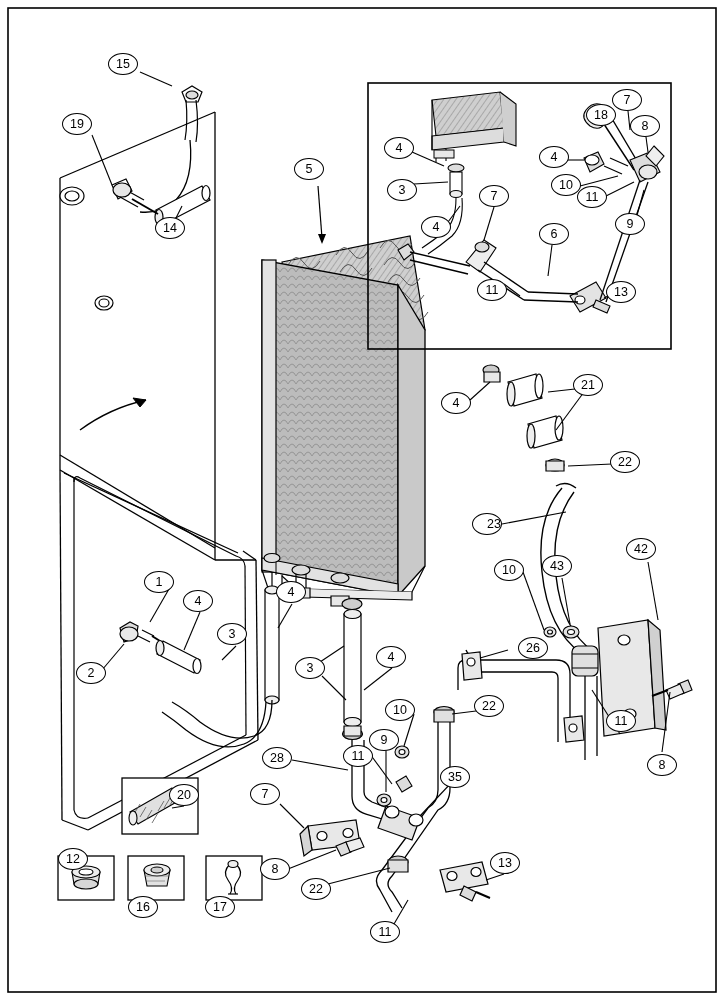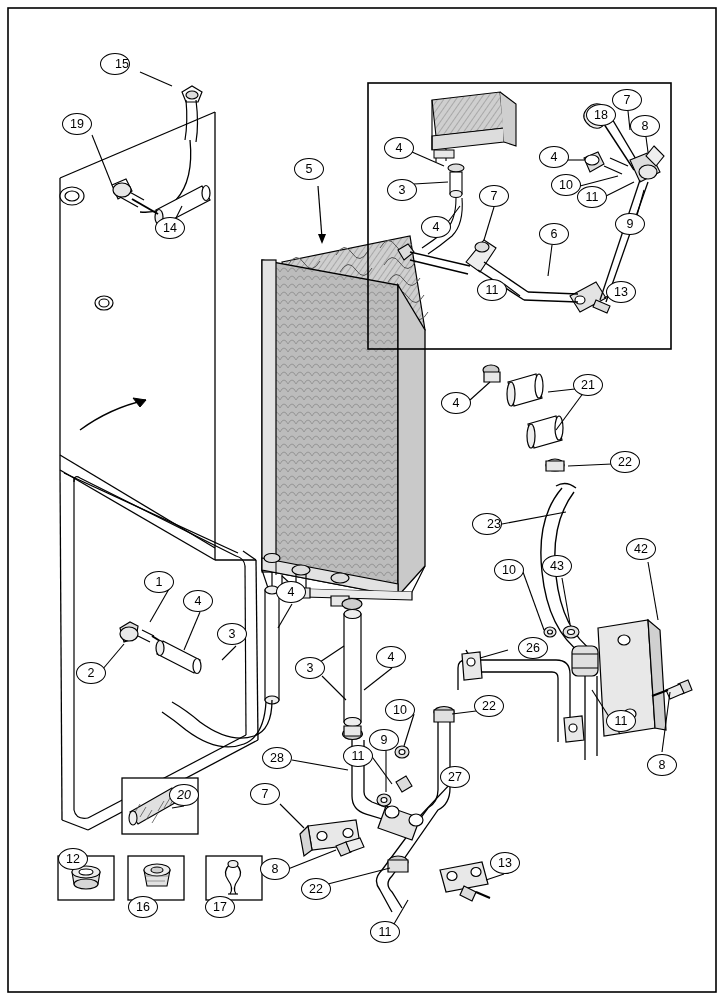--- a/index.html
+++ b/index.html
@@ -432,21 +432,21 @@
       <path d="M236 646 L222 660"></path>
       <path d="M292 604 L278 628"></path>
       <path d="M304 596 L282 576"></path>
       <path d="M320 662 L344 646"></path>
       <path d="M322 676 L346 700"></path>
       <path d="M392 668 L364 690"></path>
       <path d="M184 806 L172 808"></path>
     </g>
   </svg>
 
-  <div class="callout" style="left:100px; top:53px;text-align:right;"><span>15</span></div>
+  <div class="callout" style="left:108px; top:53px;"><span>15</span></div>
   <div class="callout" style="left:62px; top:113px;"><span>19</span></div>
   <div class="callout" style="left:155px; top:217px;"><span>14</span></div>
   <div class="callout" style="left:294px; top:158px;"><span>5</span></div>
   <div class="callout" style="left:384px; top:137px;"><span>4</span></div>
   <div class="callout" style="left:387px; top:179px;"><span>3</span></div>
   <div class="callout" style="left:421px; top:216px;"><span>4</span></div>
   <div class="callout" style="left:479px; top:185px;"><span>7</span></div>
   <div class="callout" style="left:477px; top:279px;"><span>11</span></div>
   <div class="callout" style="left:539px; top:223px;"><span>6</span></div>
   <div class="callout" style="left:606px; top:281px;"><span>13</span></div>
@@ -472,23 +472,23 @@
   <div class="callout" style="left:295px; top:657px;"><span>3</span></div>
   <div class="callout" style="left:376px; top:646px;"><span>4</span></div>
   <div class="callout" style="left:506px; top:637px;margin-left:12px;"><span>26</span></div>
   <div class="callout" style="left:385px; top:699px;"><span>10</span></div>
   <div class="callout" style="left:474px; top:695px;"><span>22</span></div>
   <div class="callout" style="left:606px; top:710px;"><span>11</span></div>
   <div class="callout" style="left:647px; top:754px;"><span>8</span></div>
   <div class="callout" style="left:369px; top:729px;"><span>9</span></div>
   <div class="callout" style="left:343px; top:745px;"><span>11</span></div>
   <div class="callout" style="left:262px; top:747px;"><span>28</span></div>
-  <div class="callout" style="left:440px; top:766px;"><span>27</span></div>
+  <div class="callout" style="left:440px; top:766px;"><span>35</span></div>
   <div class="callout" style="left:250px; top:783px;"><span>7</span></div>
-  <div class="callout" style="left:169px; top:784px;font-style:italic;"><span>20</span></div>
+  <div class="callout" style="left:169px; top:784px;"><span>20</span></div>
   <div class="callout" style="left:260px; top:858px;"><span>8</span></div>
   <div class="callout" style="left:301px; top:878px;"><span>22</span></div>
   <div class="callout" style="left:490px; top:852px;"><span>13</span></div>
   <div class="callout" style="left:370px; top:921px;"><span>11</span></div>
   <div class="callout" style="left:58px; top:848px;"><span>12</span></div>
   <div class="callout" style="left:128px; top:896px;"><span>16</span></div>
   <div class="callout" style="left:205px; top:896px;"><span>17</span></div>
 
 </div>
 

